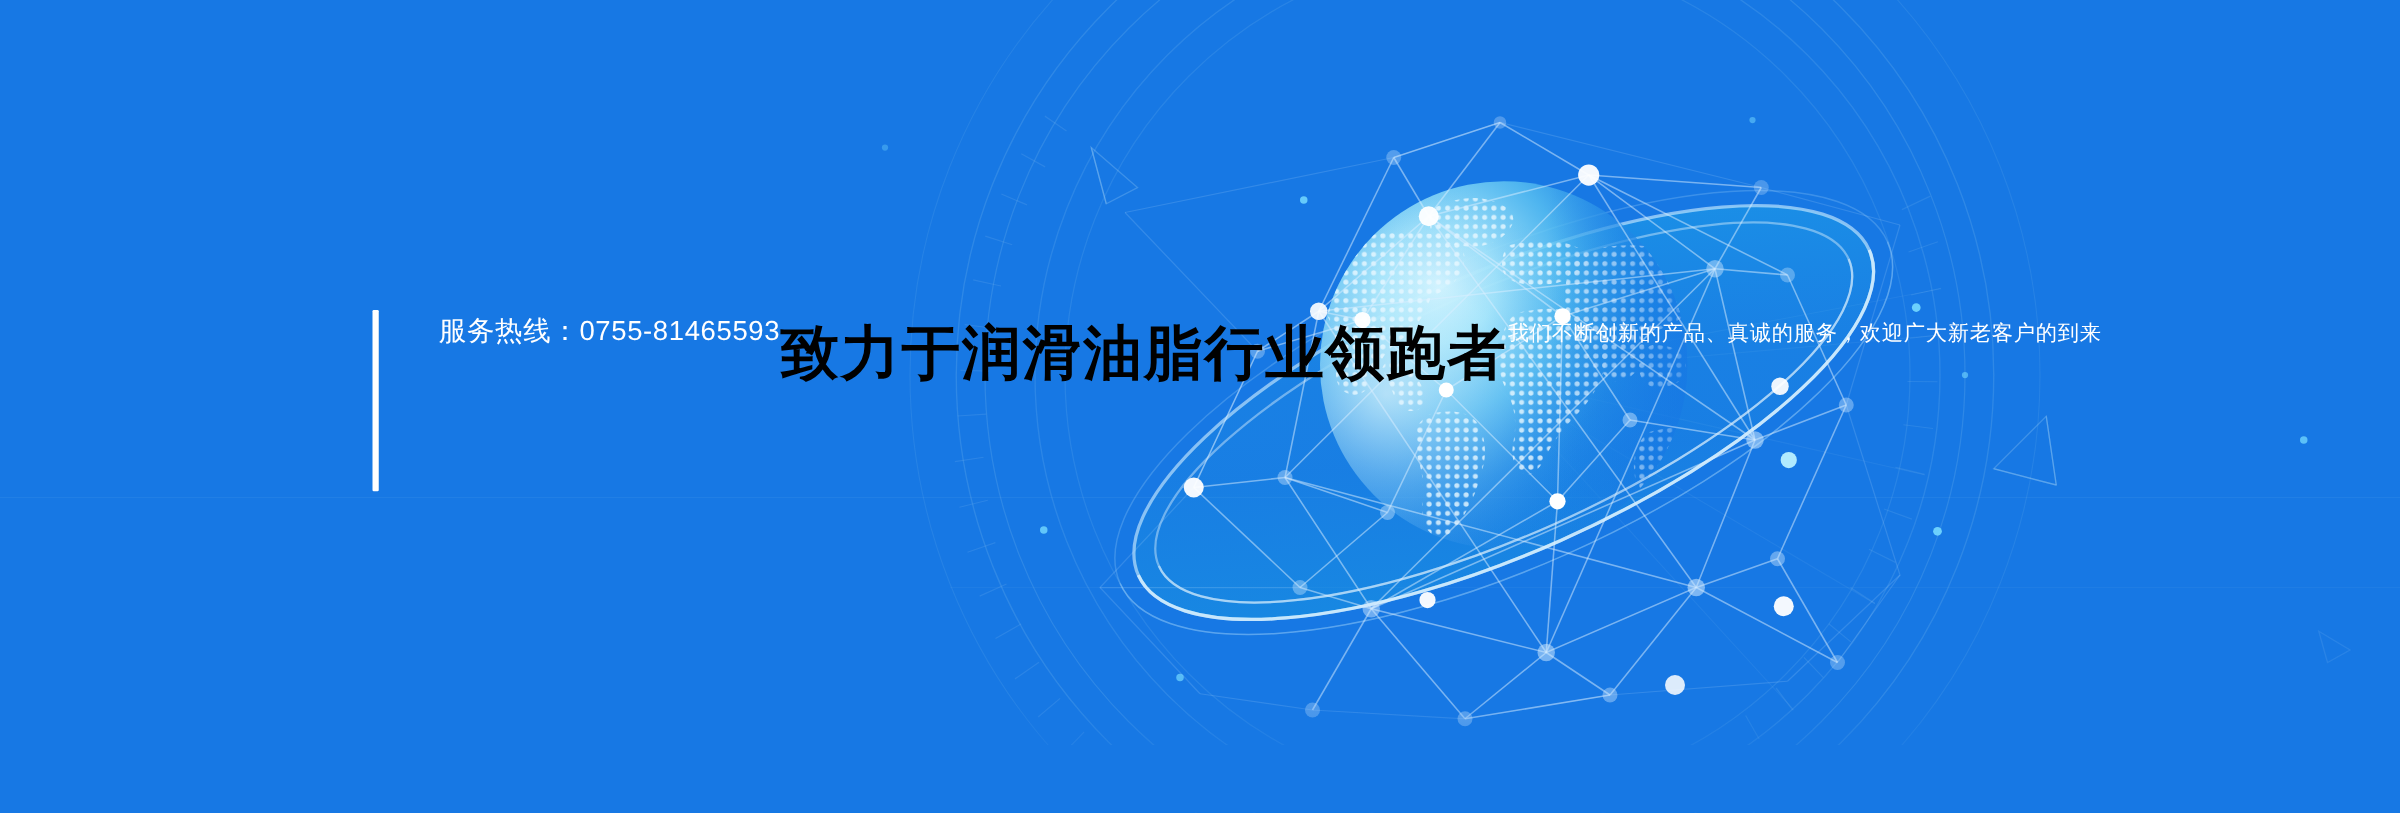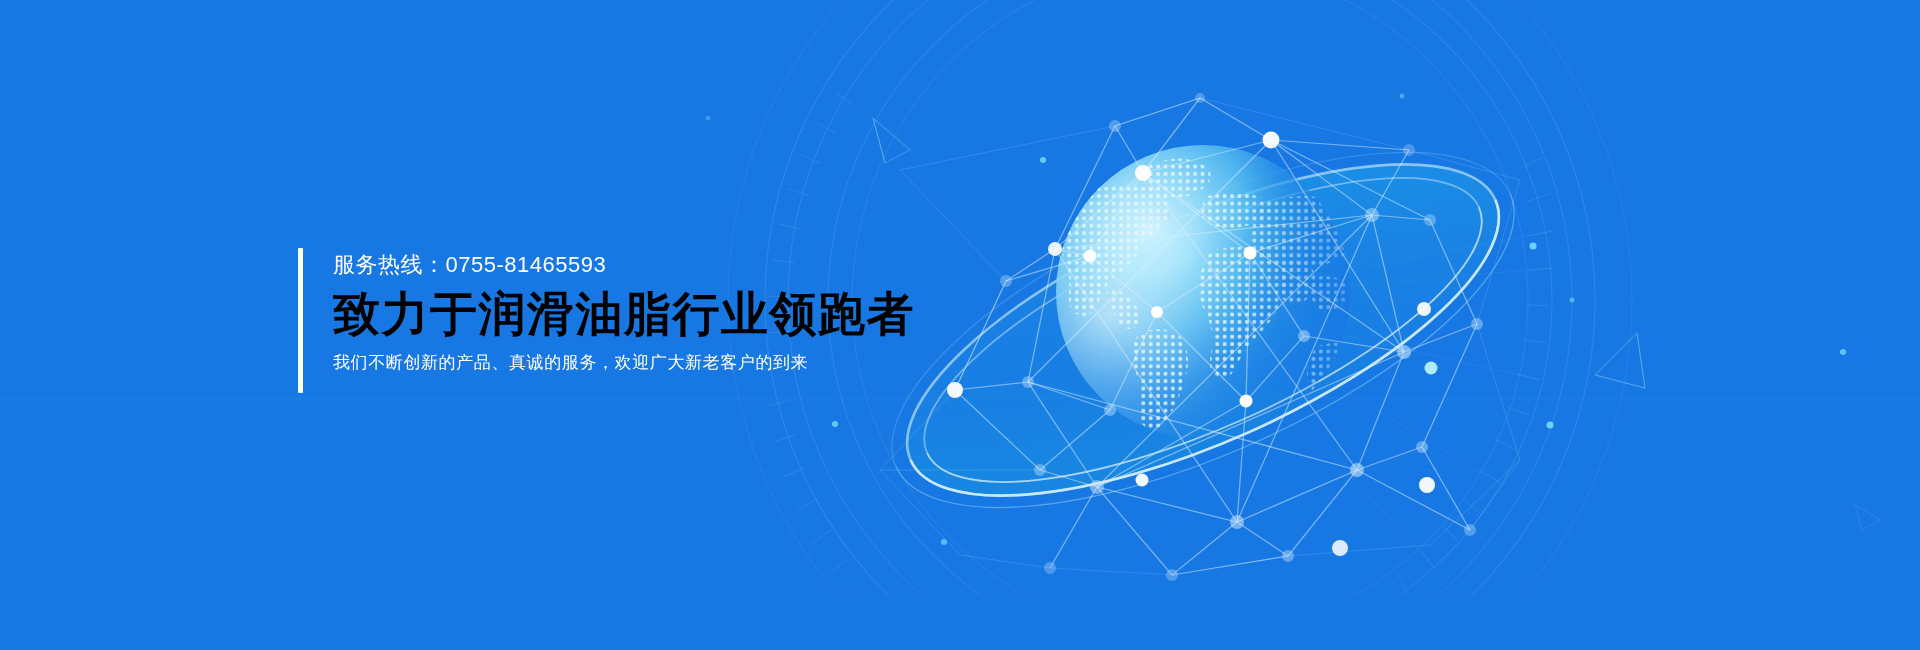--- a/index.html
+++ b/index.html
@@ -28,22 +28,22 @@
     z-index:10;
   }
   #accent-bar {
     width:5px;
     height:145px;
     background:#ffffff;
     flex:0 0 5px;
     border-radius:1px;
   }
   #text-col {
-    padding-left:30px;
-    display:flex; flex-direction:column;
+    padding-left:48px;
+    display:flex; flex-direction:row;
     justify-content:flex-start;
   }
   #hotline {
     color:#ffffff;
     font-size:22px;
     line-height:30px;
     letter-spacing:0.5px;
     font-weight:400;
     white-space:nowrap;
     margin-top:2px;

